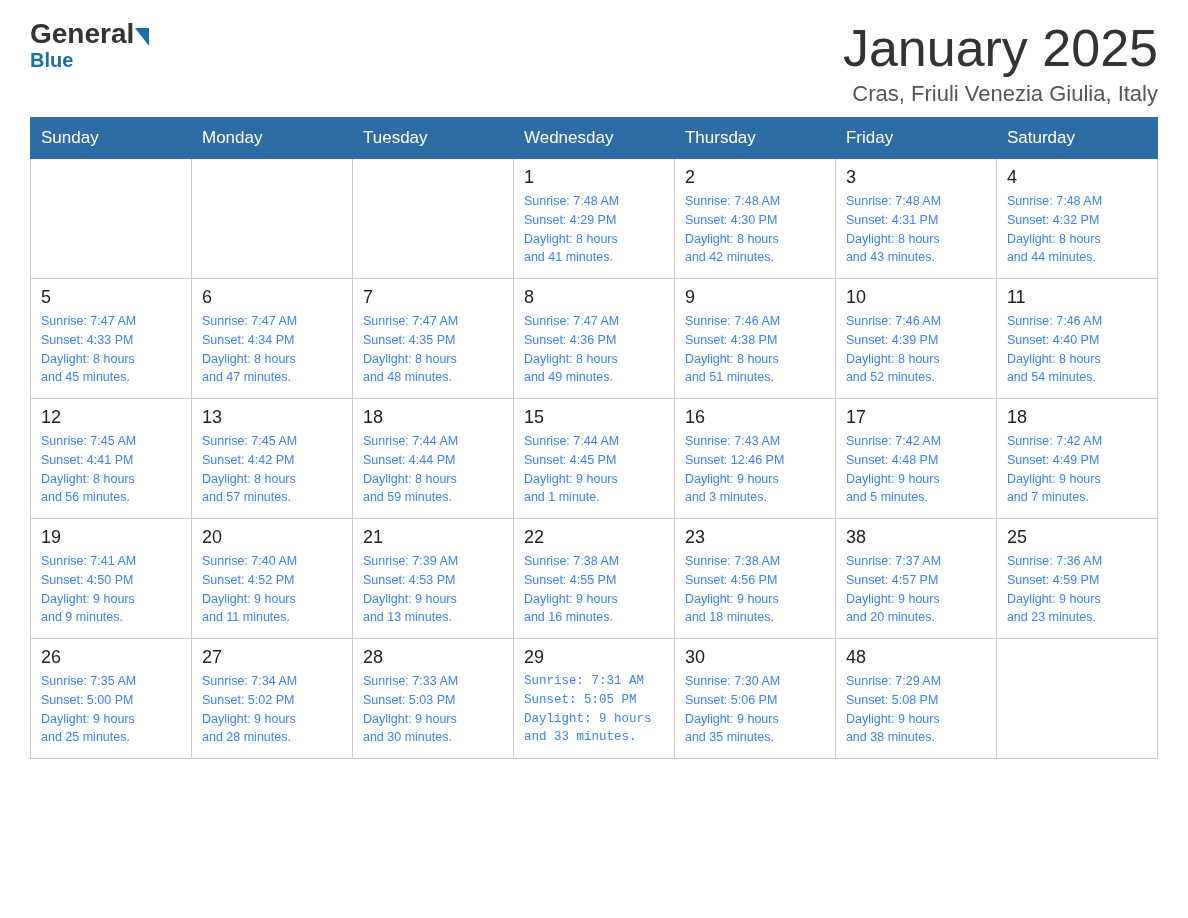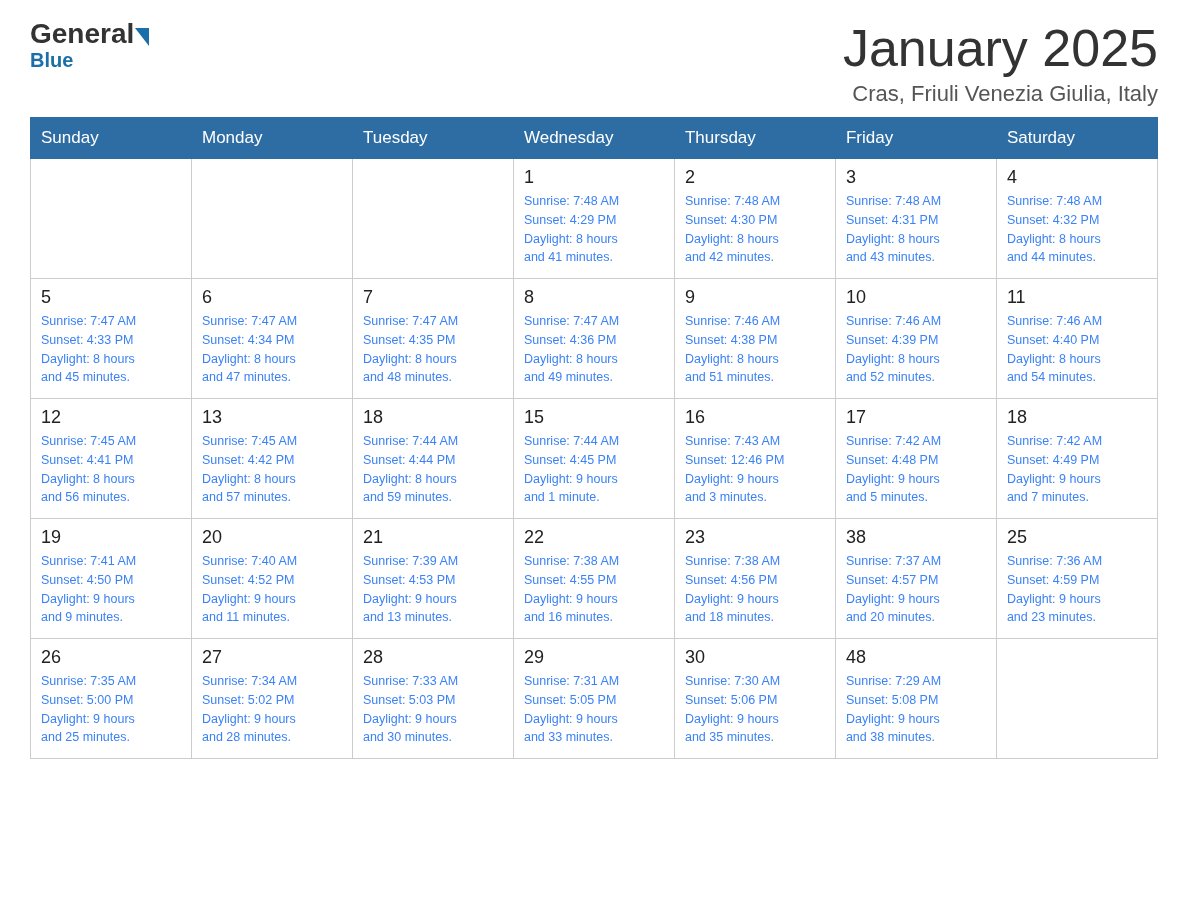--- a/index.html
+++ b/index.html
@@ -333,21 +333,21 @@
         </td>
         <td>
           <div class="day-number">28</div>
           <div class="day-info" style="white-space: pre-line;">Sunrise: 7:33 AM
 Sunset: 5:03 PM
 Daylight: 9 hours
 and 30 minutes.</div>
         </td>
         <td>
           <div class="day-number">29</div>
-          <div class="day-info" style="white-space: pre-line;">Sunrise: 7:31 AM
+          <div class="day-info" style="white-space: pre-line; font-family: Liberation Mono, monospace;">Sunrise: 7:31 AM
 Sunset: 5:05 PM
 Daylight: 9 hours
 and 33 minutes.</div>
         </td>
         <td>
           <div class="day-number">30</div>
           <div class="day-info" style="white-space: pre-line;">Sunrise: 7:30 AM
 Sunset: 5:06 PM
 Daylight: 9 hours
 and 35 minutes.</div>

